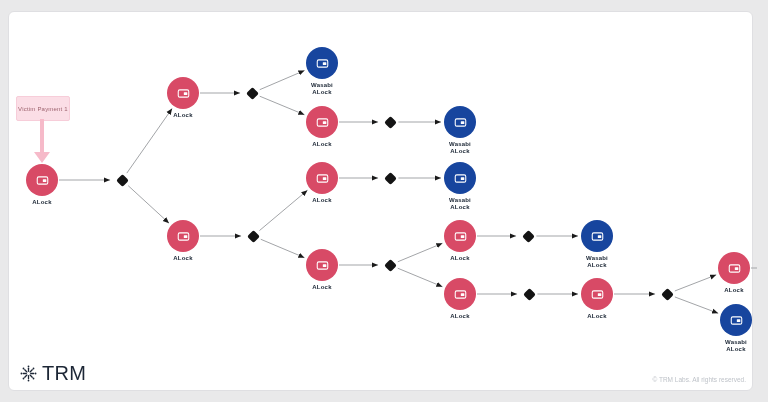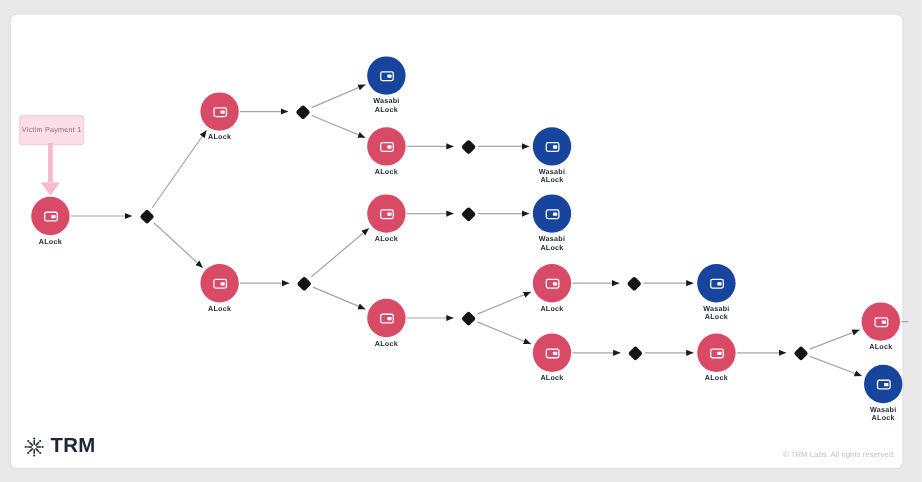--- a/index.html
+++ b/index.html
@@ -31,21 +31,21 @@
   .ann-box{
     position:absolute;left:16px;top:96px;width:52px;height:23px;
     border-radius:2px;display:flex;align-items:center;justify-content:center;
     font-size:6px;letter-spacing:.2px;z-index:3;
   }
   .ann-arrow{position:absolute;left:32px;top:119px;z-index:3}
   .brand{
     position:absolute;left:20px;top:362px;display:flex;align-items:center;
     gap:5px;z-index:3;
   }
-  .brand .txt{font-size:17px;font-weight:bold;letter-spacing:.3px}
+  .brand .txt{font-size:20px;font-weight:normal;letter-spacing:.3px}
   .copyright{position:absolute;right:22px;top:376px;font-size:6.5px;z-index:3}
 </style>
 </head>
 <body style="background: rgb(233, 233, 234);">
 
 <div class="card"></div>
 
 <svg id="edge-layer" width="768" height="402">
   <defs>
     <marker id="arrow" viewBox="0 0 8 8" refX="7.6" refY="4" markerWidth="6.5" markerHeight="6.5" orient="auto">

